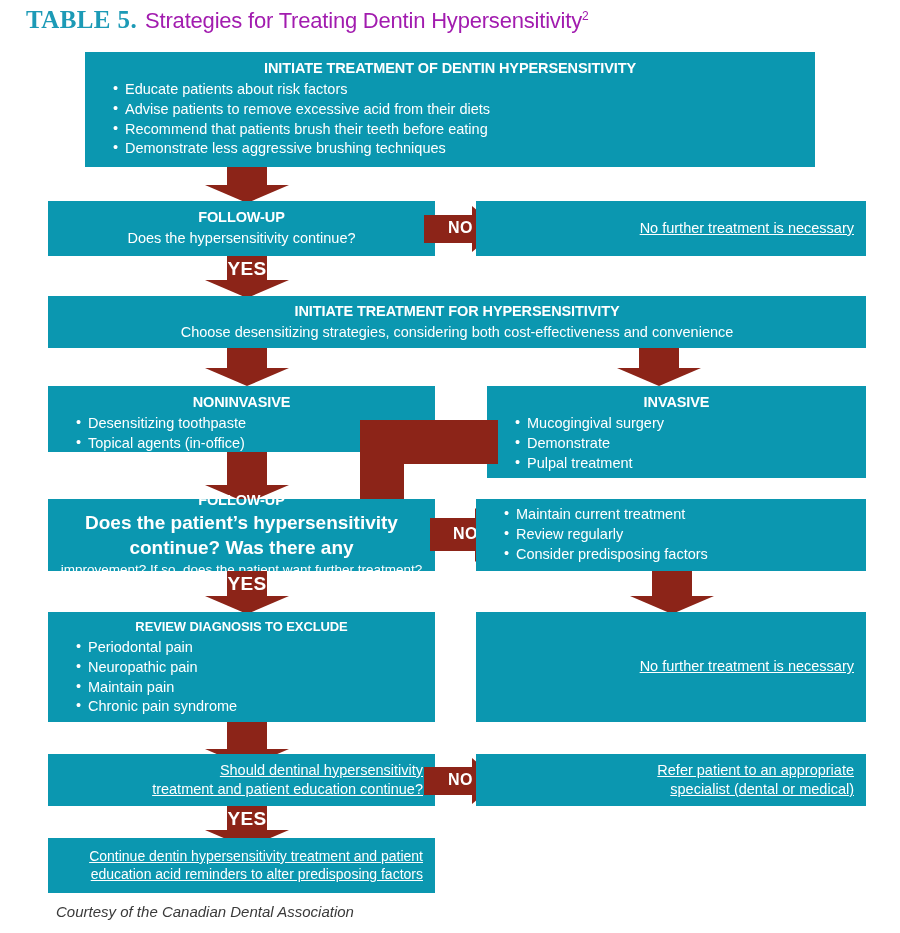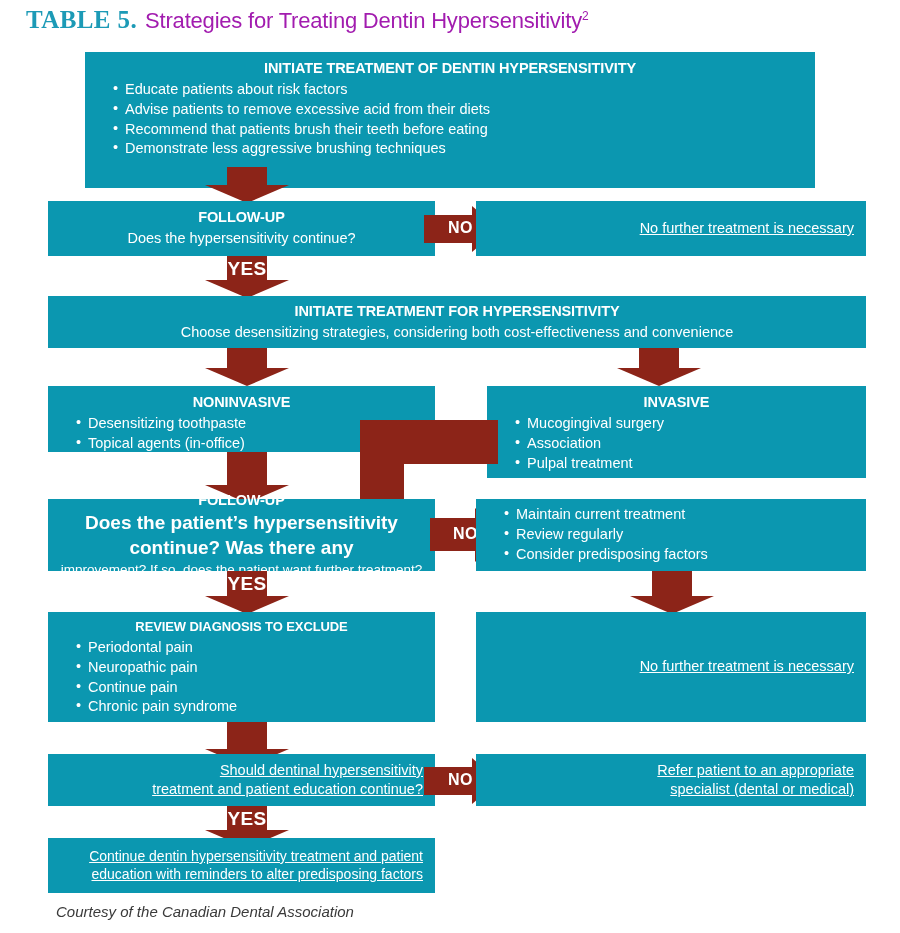--- a/index.html
+++ b/index.html
@@ -202,21 +202,21 @@
 </head>
 <body>
 
 <div id="title-bar">
   <span id="title-label">TABLE 5.</span>
   <span id="title-text"><span>Strategies for Treating Dentin Hypersensitivity</span><span class="sup">2</span></span>
 </div>
 
 <div id="flow">
 
-  <div class="box" style="left:85px; top:52px; width:730px; height:136px;">
+  <div class="box" style="left:85px; top:52px; width:730px; height:115px;">
     <span class="hdr">INITIATE TREATMENT OF DENTIN HYPERSENSITIVITY</span>
     <ul>
       <li>Educate patients about risk factors</li>
       <li>Advise patients to remove excessive acid from their diets</li>
       <li>Recommend that patients brush their teeth before eating</li>
       <li>Demonstrate less aggressive brushing techniques</li>
     </ul>
   </div>
 
   <div class="arrow-down" style="left:205px; top:167px; width:84px; height:36px;">
@@ -265,21 +265,21 @@
     <ul>
       <li>Desensitizing toothpaste</li>
       <li>Topical agents (in-office)</li>
     </ul>
   </div>
 
   <div class="box" style="left:487px; top:386px; width:379px; height:92px;">
     <span class="hdr">INVASIVE</span>
     <ul>
       <li>Mucogingival surgery</li>
-      <li>Association</li>
+      <li>Demonstrate</li>
       <li>Pulpal treatment</li>
     </ul>
   </div>
 
   <div class="arrow-elbow" style="left:338px; top:420px; width:160px; height:103px;">
 
     <div class="seg" style="left:22px; top:0; width:138px; height:44px;"></div>
 
     <div class="seg" style="left:22px; top:44px; width:44px; height:41px;"></div>
 
@@ -320,21 +320,21 @@
   <div class="arrow-down" style="left:630px; top:571px; width:84px; height:43px;">
     <div class="shaft" style="left:22px; top:0; width:40px; height:25px;"></div>
     <div class="head" style="left:0; top:25px; border-left-width:42px; border-right-width:42px; border-top-width:18px;"></div>
   </div>
 
   <div class="box" style="left:48px; top:612px; width:387px; height:110px;">
     <span class="hdr small">REVIEW DIAGNOSIS TO EXCLUDE</span>
     <ul>
       <li>Periodontal pain</li>
       <li>Neuropathic pain</li>
-      <li>Continue pain</li>
+      <li>Maintain pain</li>
       <li>Chronic pain syndrome</li>
     </ul>
   </div>
 
   <div class="box vcenter" style="left:476px; top:612px; width:390px; height:110px;">
     <span class="ctr">No further treatment is necessary</span>
   </div>
 
   <div class="arrow-down" style="left:205px; top:722px; width:84px; height:45px;">
     <div class="shaft" style="left:22px; top:0; width:40px; height:27px;"></div>
@@ -358,18 +358,18 @@
   </div>
 
   <div class="arrow-down" style="left:205px; top:806px; width:84px; height:42px;">
     <div class="shaft" style="left:22px; top:0; width:40px; height:24px;"></div>
     <div class="head" style="left:0; top:24px; border-left-width:42px; border-right-width:42px; border-top-width:18px;"></div>
     <div class="lbl" style="top:2px;">YES</div>
   </div>
 
   <div class="box vcenter" style="left:48px; top:838px; width:387px; height:55px;">
     <span class="ctr" style="font-size:14px;">Continue dentin hypersensitivity treatment and patient</span>
-    <span class="ctr" style="font-size:14px;">education with reminders to alter predisposing factors</span>
+    <span class="ctr" style="font-size:14px;">education acid reminders to alter predisposing factors</span>
   </div>
 
 </div>
 
 <div id="footer-note">Courtesy of the Canadian Dental Association</div>
 
 </body></html>

